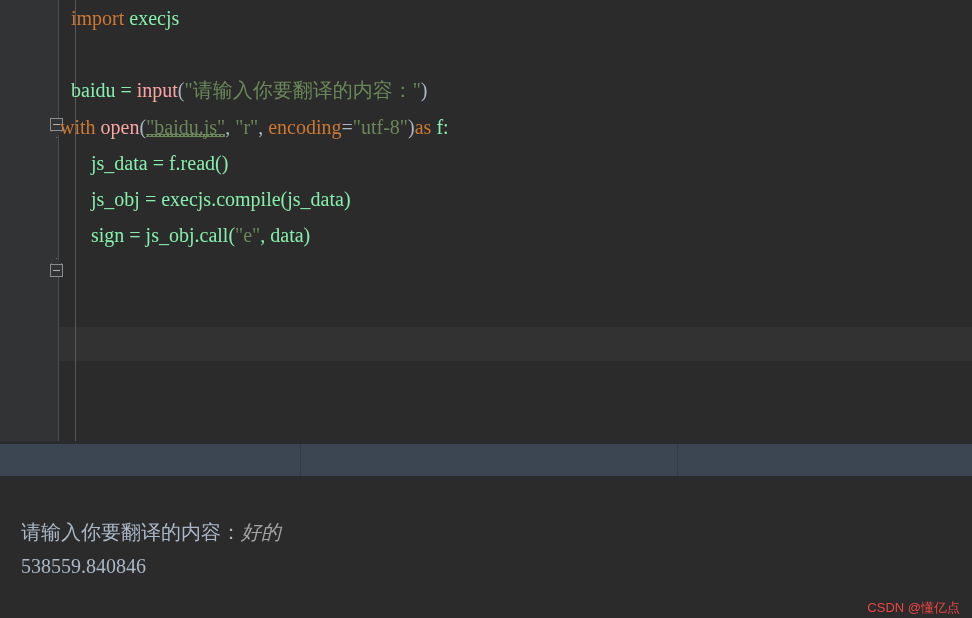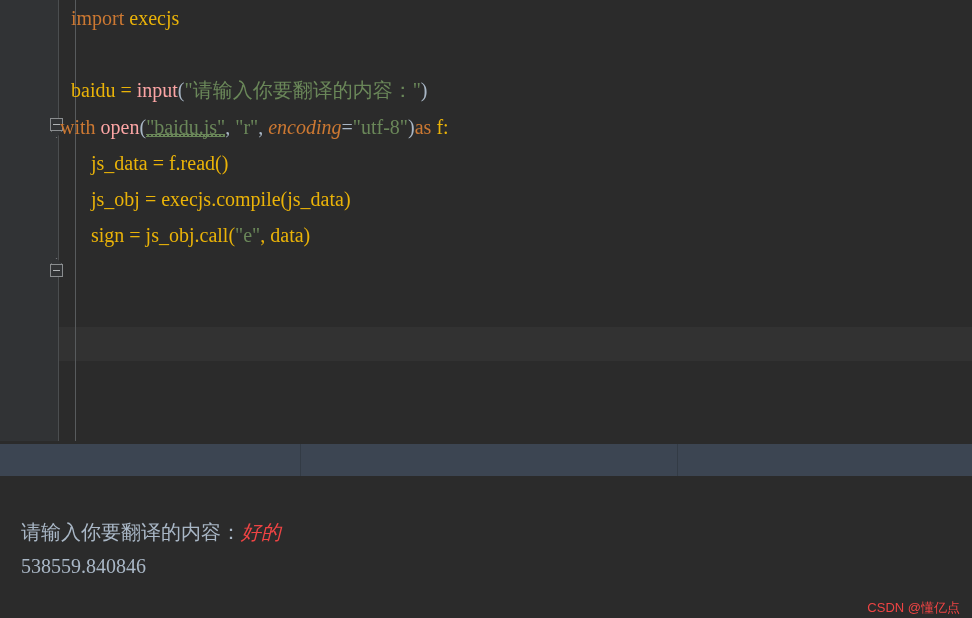--- a/index.html
+++ b/index.html
@@ -109,24 +109,24 @@
   .code-line {
     position: absolute;
     left: 71px;
     height: 36px;
     line-height: 36px;
     white-space: pre;
   }
 
   
   .kw      { color: #cc7832; }
-  .plain   { color: #eab308; }
+  .plain   { color: #86efac; }
   .str     { color: #6a8759; }
   .fn      { color: #fca5a5; }
-  .param   { color: #cc7832; font-style: italic; }
+  .param   { color: #cc7832; }
   .punct   { color: #a9b7c6; }
 
   
   .squiggle {
     position: relative;
     text-decoration: none;
   }
   .squiggle::after {
     content: "";
     position: absolute;
@@ -219,21 +219,21 @@
     position: absolute;
     left: 21px;
     font-family: "Liberation Serif", serif;
     font-size: 20px;
     line-height: 30px;
     height: 30px;
     white-space: pre;
     color: #a9b7c6;
   }
   .stdin {
-    color: #ef4444;
+    color: #a3a3a3;
     font-style: italic;
   }
 
   
   #watermark {
     position: absolute;
     right: 12px;
     bottom: 1px;
     font-family: "Liberation Sans", sans-serif;
     font-size: 13px;

